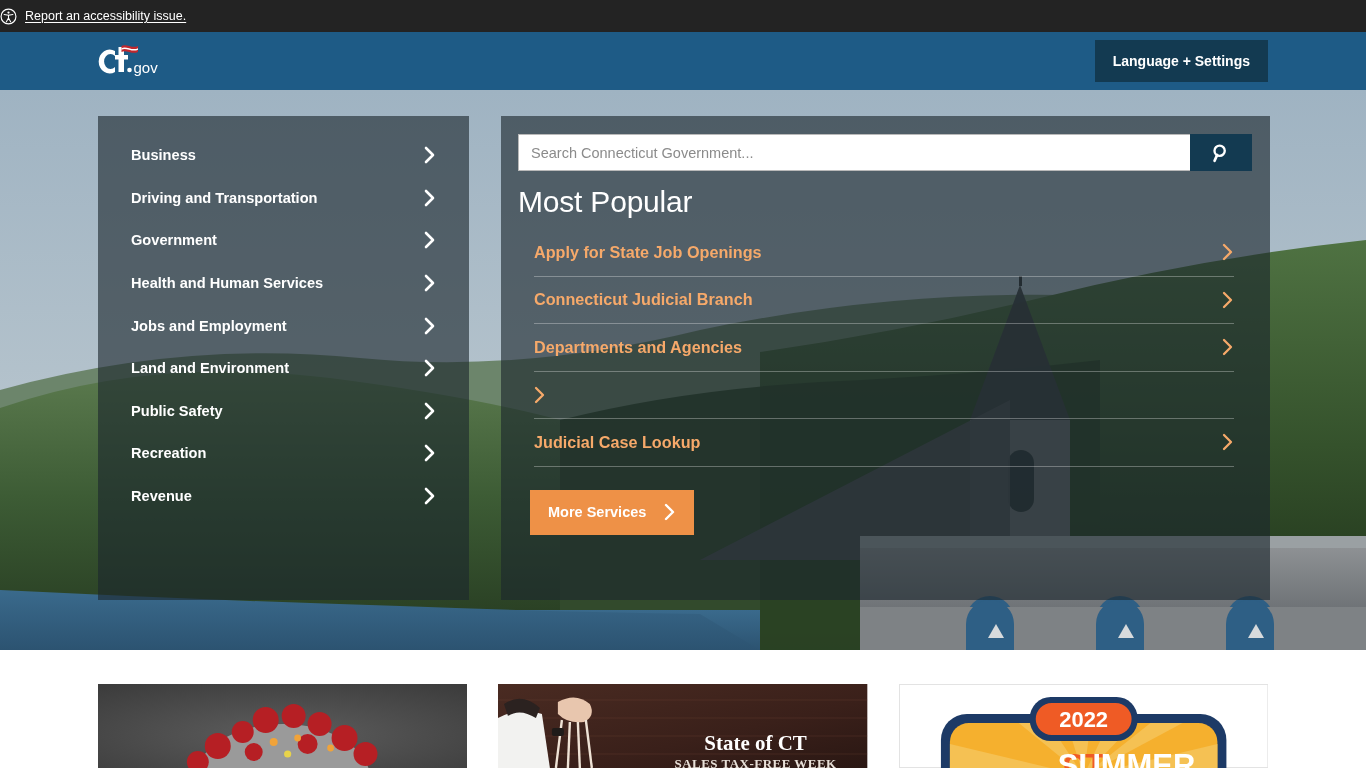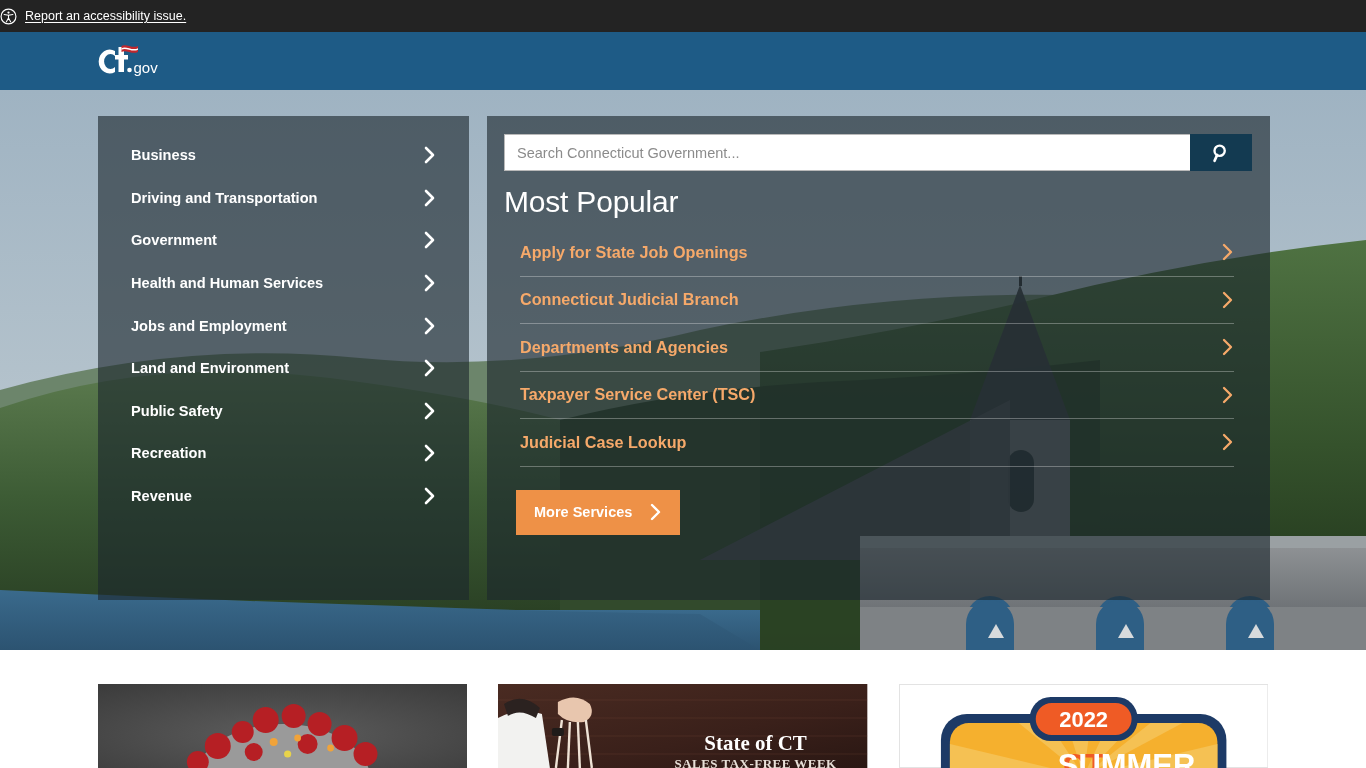--- a/index.html
+++ b/index.html
@@ -94,21 +94,21 @@
     inset: 0;
     width: 100%;
     height: 100%;
     display: block;
   }
   .hero-inner {
     position: absolute;
     inset: 0;
     display: flex;
     padding: 26px 96px 0 98px;
-    gap: 18px;
+    gap: 32px;
   }
 
   
   .nav-panel {
     width: 371px;
     height: 484px;
     background: rgba(28, 38, 45, 0.62);
     padding: 18px 0 0 0;
     flex: none;
   }
@@ -253,20 +253,21 @@
         <rect x="34" y="28" width="26" height="9" fill="#ffffff"></rect>
 
         <path d="M47 10 C56 4 68 16 80 10 L80 22 C68 28 56 16 47 22 Z" fill="#c1272d"></path>
         <path d="M47 14.5 C56 8.5 68 20.5 80 14.5 L80 17.5 C68 23.5 56 11.5 47 17.5 Z" fill="#ffffff"></path>
 
         <circle cx="63" cy="58" r="4.6" fill="#ffffff"></circle>
         <text x="71" y="63" font-family="Liberation Sans, sans-serif" font-size="30" fill="#ffffff" font-weight="normal">gov</text>
       </svg>
     </div>
   </div>
+  <button class="lang-btn">Language + Settings</button>
 </header>
 
 <section class="hero">
   <svg class="hero-photo" viewBox="0 0 1366 560" preserveAspectRatio="none">
     <defs>
       <linearGradient id="sky" x1="0" y1="0" x2="0" y2="1">
         <stop offset="0%" stop-color="#9fb3c2"></stop>
         <stop offset="60%" stop-color="#b6c4cd"></stop>
         <stop offset="100%" stop-color="#c3cdd2"></stop>
       </linearGradient>
@@ -446,21 +447,20 @@
         <li>
             <a class="pop-item" href="#">
           <span>Departments and Agencies</span>
           <svg class="chev-o" viewBox="0 0 12 18">
                 <path d="M2 2 L9 9 L2 16" fill="none" stroke="#f6a96a" stroke-width="2.3" stroke-linecap="round" stroke-linejoin="round"></path>
               </svg>
         </a>
           </li>
         <li>
             <a class="pop-item" href="#">
-          <span>Taxpayer Service Center (TSC)</span>
           <svg class="chev-o" viewBox="0 0 12 18">
                 <path d="M2 2 L9 9 L2 16" fill="none" stroke="#f6a96a" stroke-width="2.3" stroke-linecap="round" stroke-linejoin="round"></path>
               </svg>
         </a>
           </li>
         <li>
             <a class="pop-item" href="#">
           <span>Judicial Case Lookup</span>
           <svg class="chev-o" viewBox="0 0 12 18">
                 <path d="M2 2 L9 9 L2 16" fill="none" stroke="#f6a96a" stroke-width="2.3" stroke-linecap="round" stroke-linejoin="round"></path>

